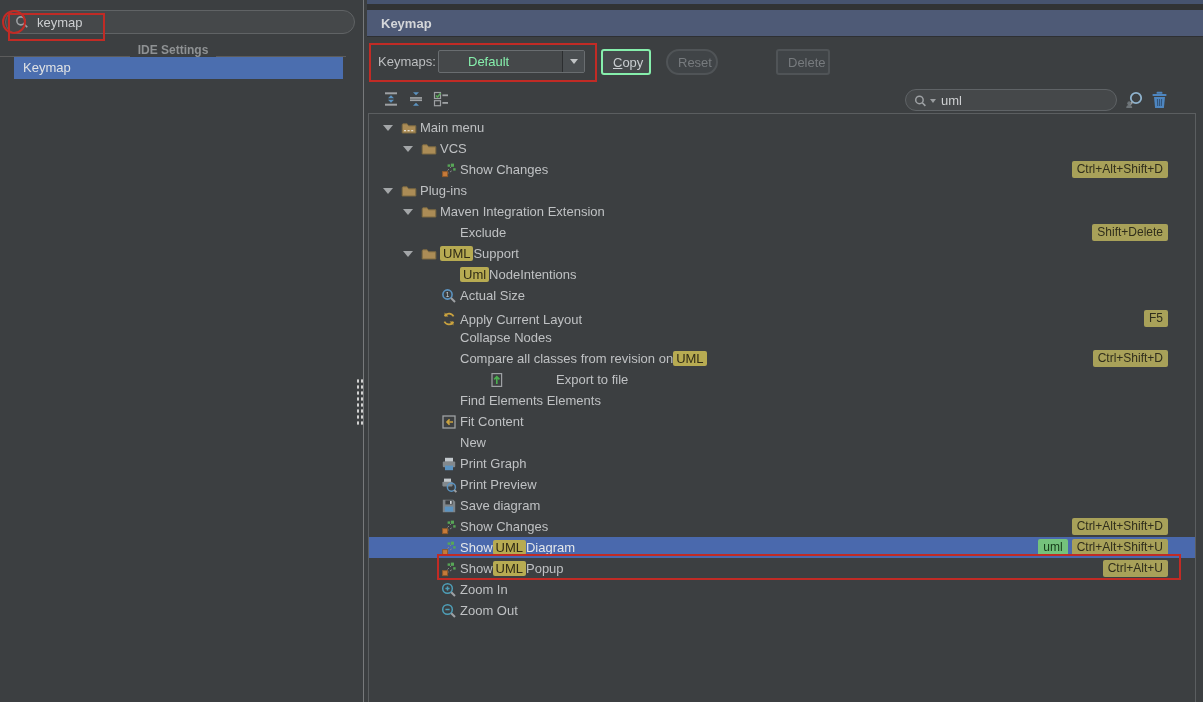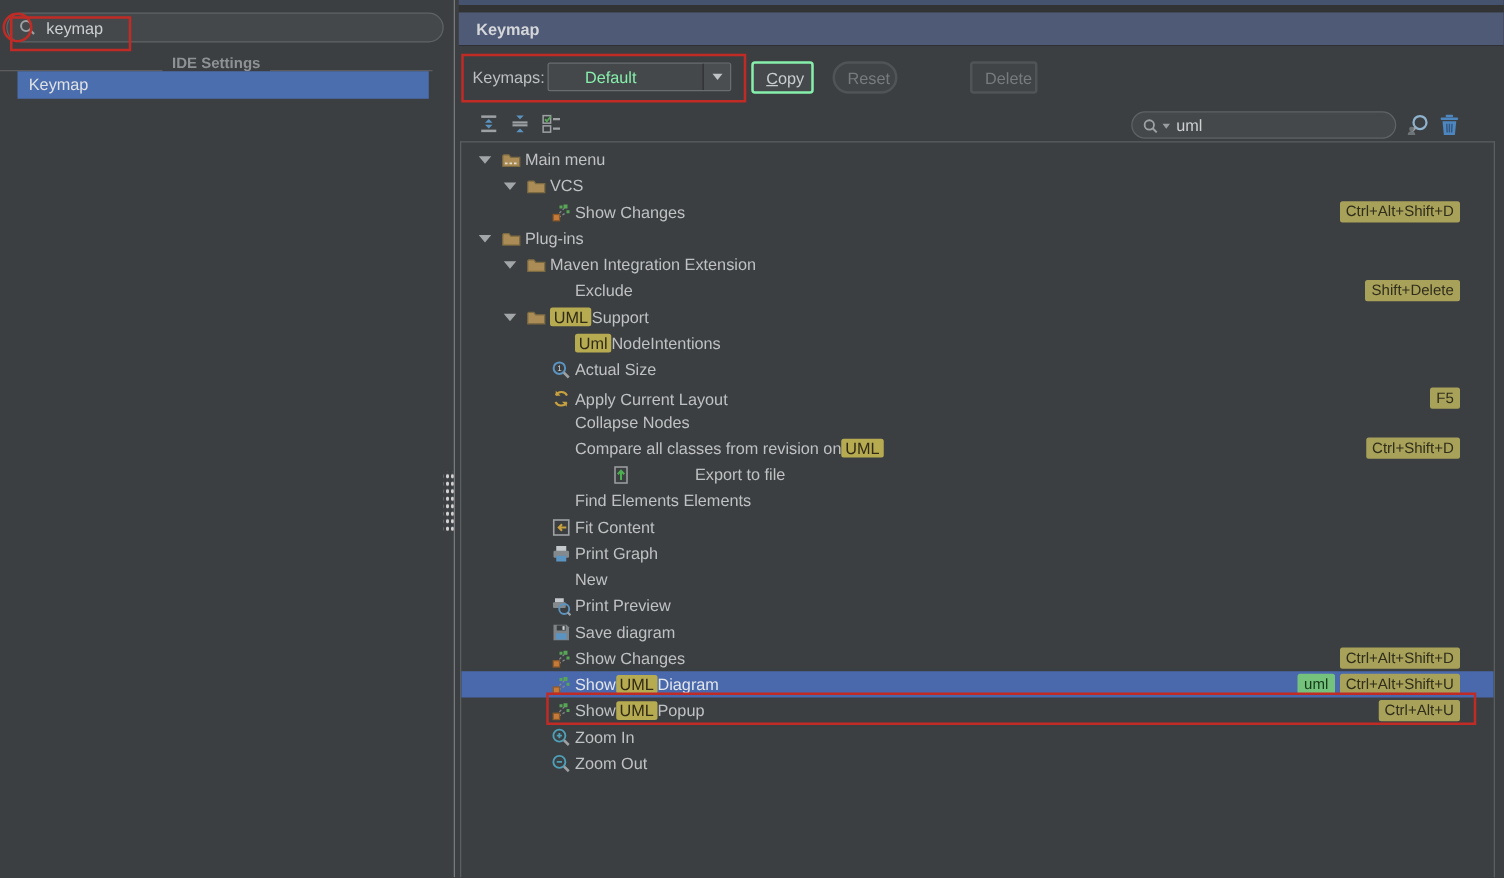--- a/index.html
+++ b/index.html
@@ -419,37 +419,37 @@
           <path d="M12 8 L6 8 M8.6 5.4 L6 8 L8.6 10.6" stroke="#c9a23f" stroke-width="1.6" fill="none"></path>
         </svg>
       </span>
       <span class="lbl">
         <span>Fit Content</span>
       </span>
       <span class="badges"></span>
     </div>
     <div class="tree-row" style="padding-left: 52px;">
       <span class="chev"></span>
+      <span class="icon-slot"></span>
+      <span class="lbl">
+        <span>New</span>
+      </span>
+      <span class="badges"></span>
+    </div>
+    <div class="tree-row" style="padding-left: 52px;">
+      <span class="chev"></span>
       <span class="icon-slot">
         <svg width="16" height="16" viewBox="0 0 16 16">
           <rect x="4" y="1.8" width="8" height="4" fill="#c3c9cd"></rect>
           <rect x="1.8" y="5.6" width="12.4" height="5.6" rx="1" fill="#83898d"></rect>
           <rect x="4" y="9.6" width="8" height="4.6" fill="#5b93c1"></rect>
         </svg>
       </span>
       <span class="lbl">
         <span>Print Graph</span>
-      </span>
-      <span class="badges"></span>
-    </div>
-    <div class="tree-row" style="padding-left: 52px;">
-      <span class="chev"></span>
-      <span class="icon-slot"></span>
-      <span class="lbl">
-        <span>New</span>
       </span>
       <span class="badges"></span>
     </div>
     <div class="tree-row" style="padding-left: 52px;">
       <span class="chev"></span>
       <span class="icon-slot">
         <svg width="16" height="16" viewBox="0 0 16 16">
           <rect x="3" y="1.6" width="7" height="3.4" fill="#c3c9cd"></rect>
           <rect x="1.4" y="4.8" width="10.2" height="4.6" rx="0.8" fill="#83898d"></rect>
           <circle cx="10.4" cy="10.2" r="4" fill="none" stroke="#5b93c1" stroke-width="1.5"></circle>

